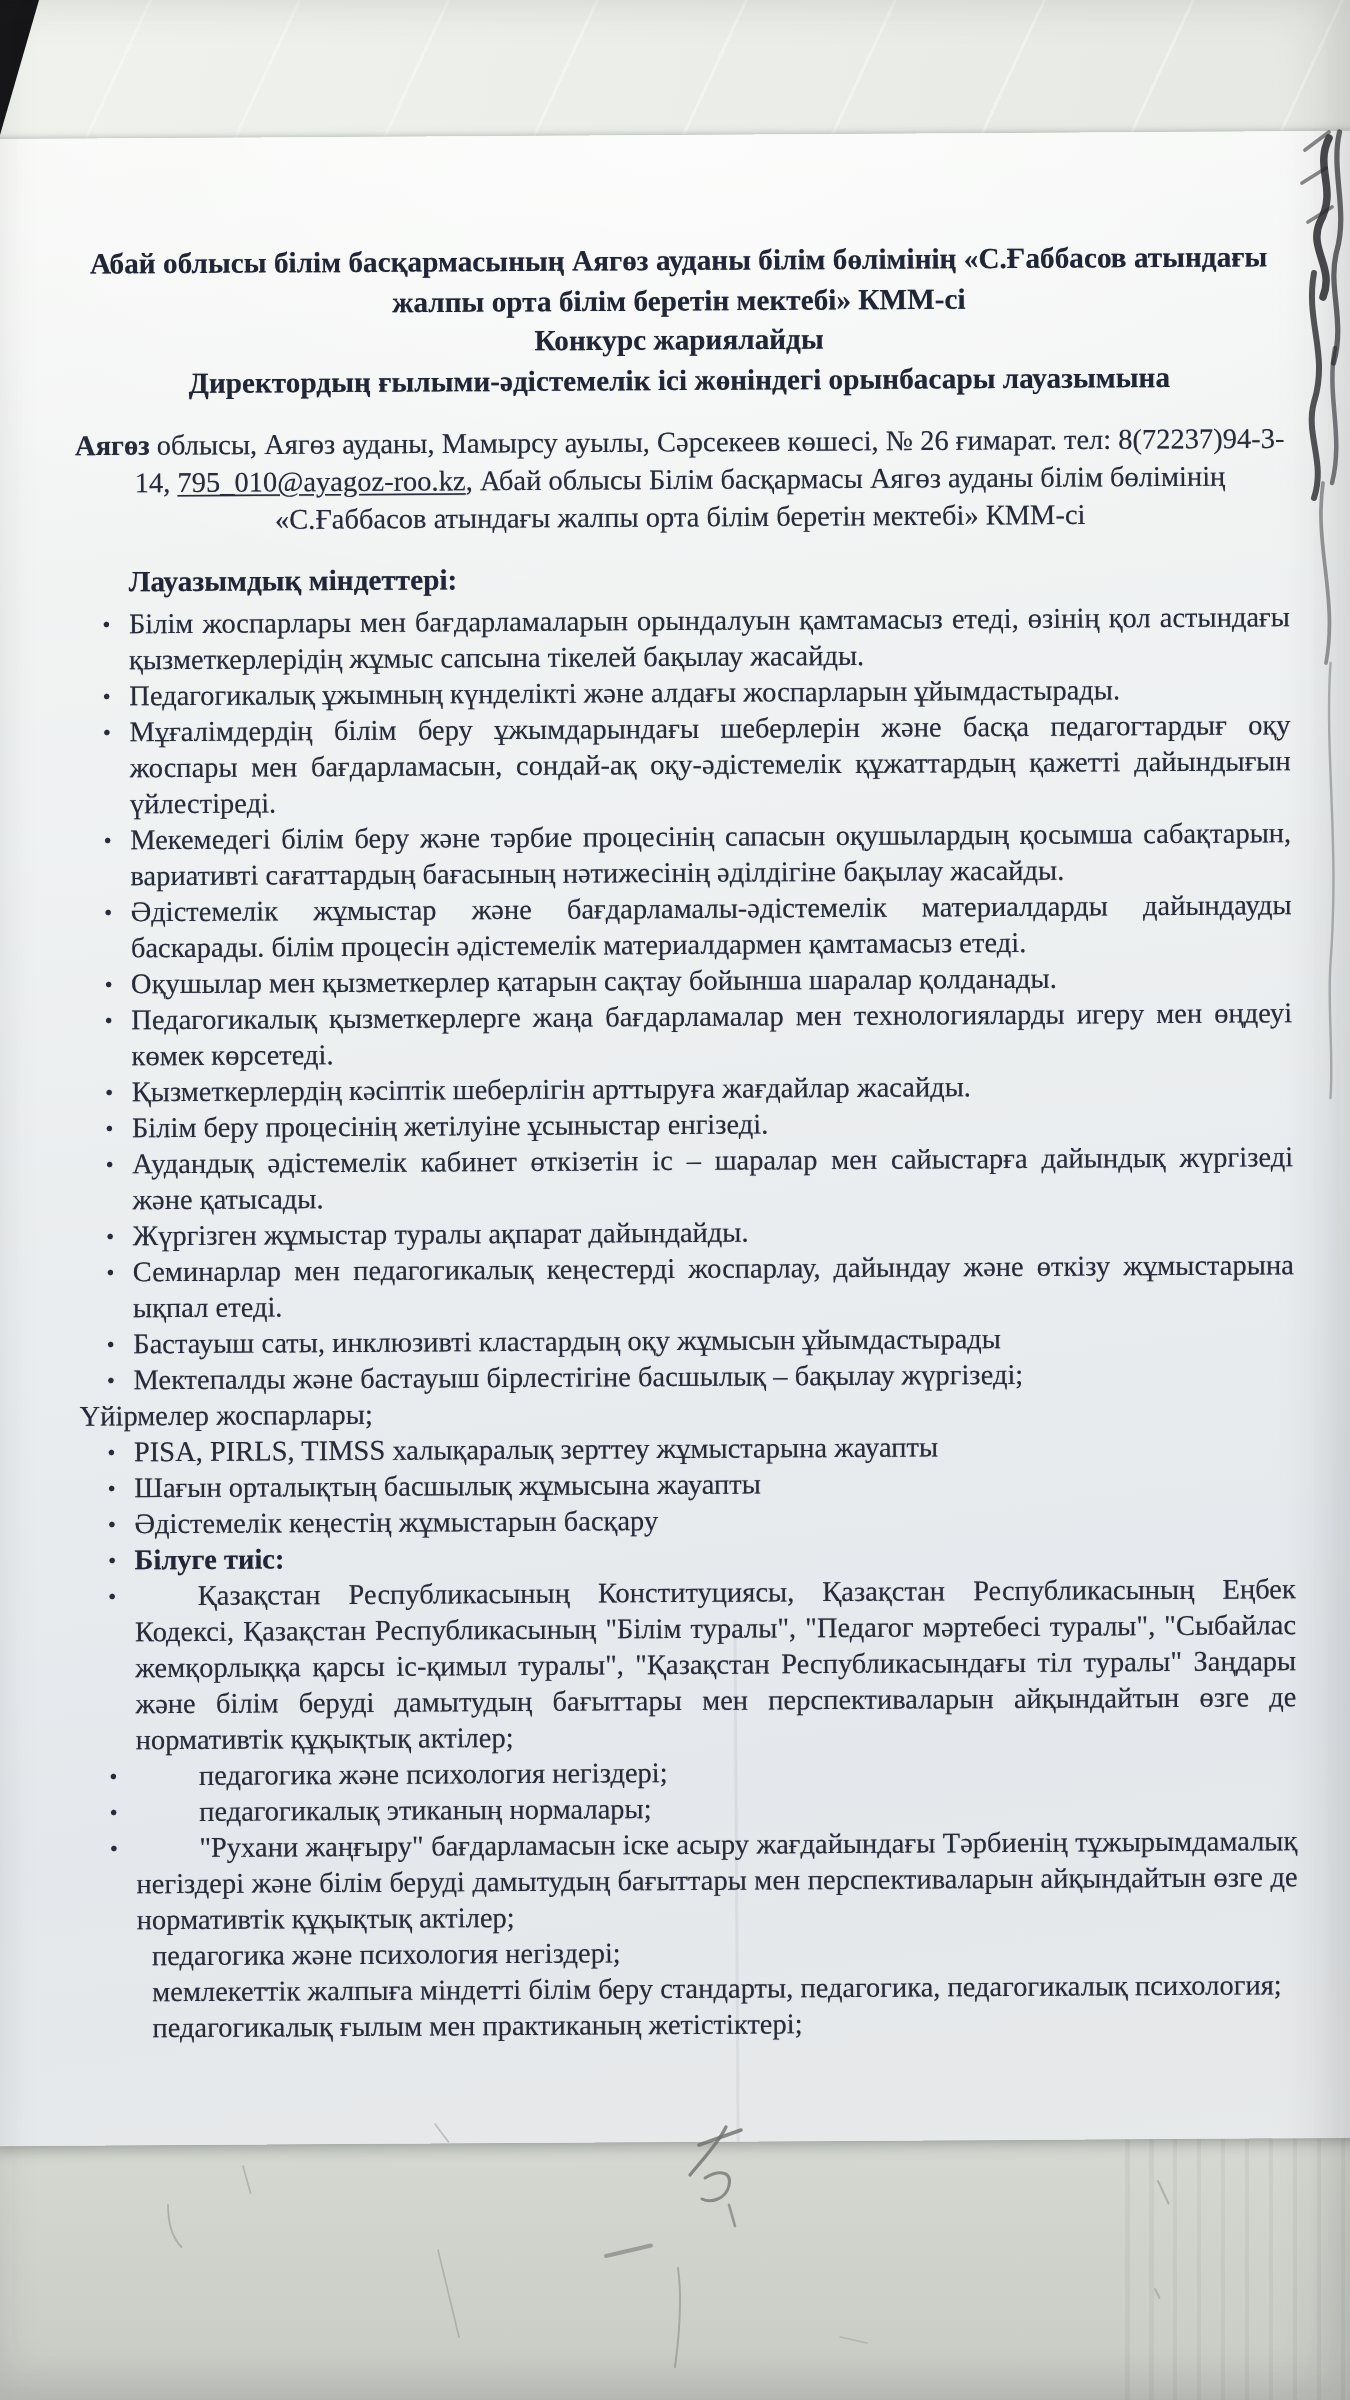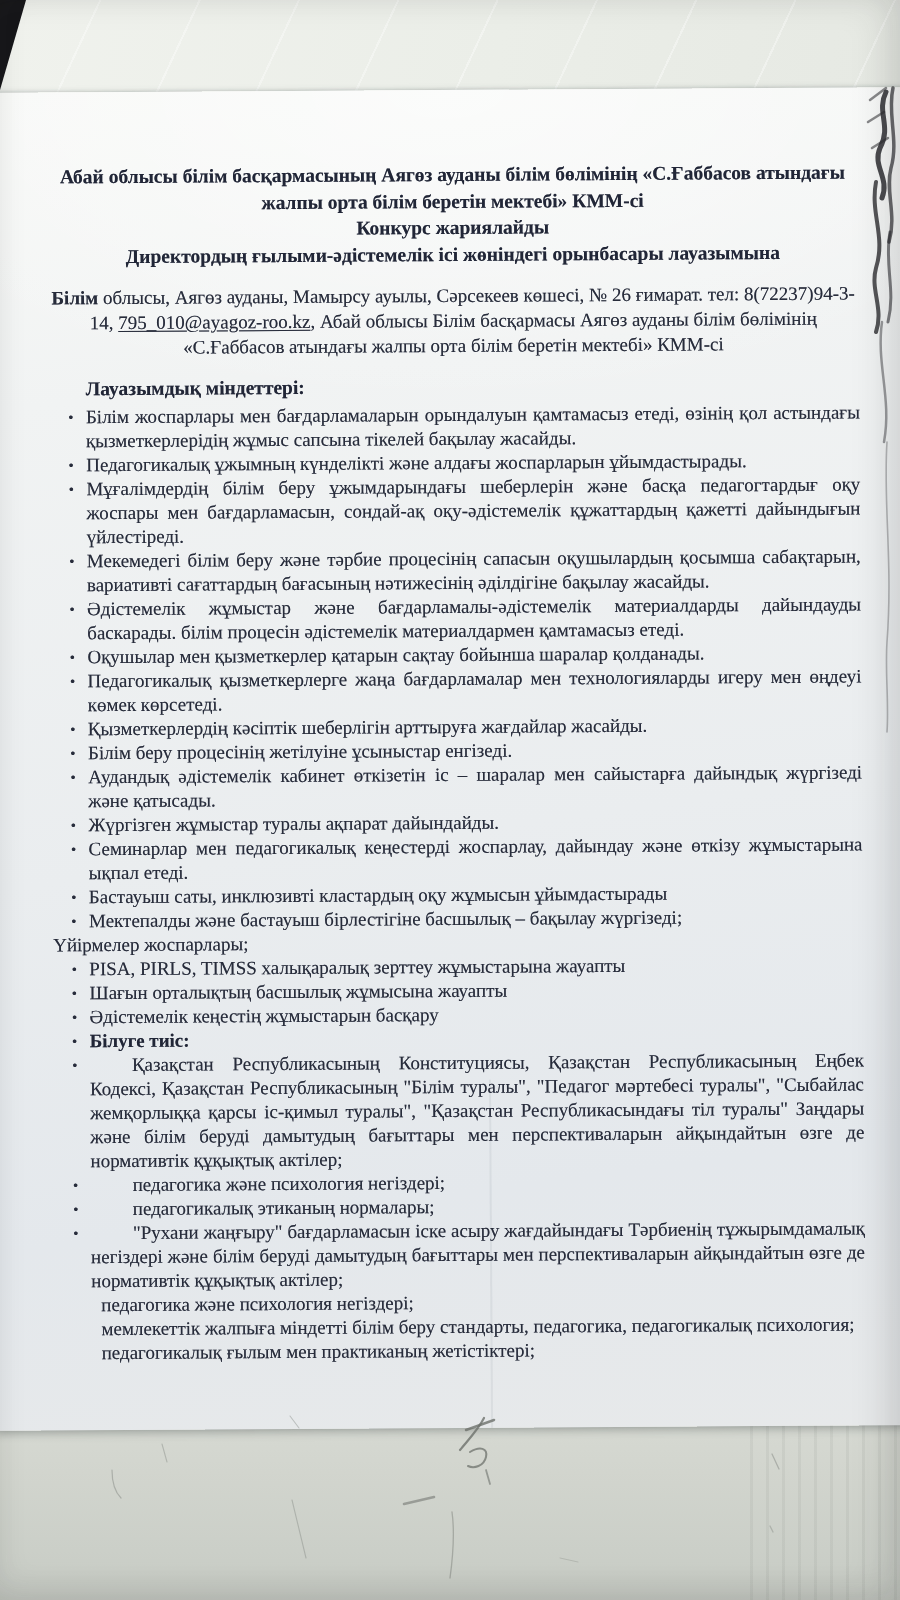--- a/index.html
+++ b/index.html
@@ -91,21 +91,21 @@
   <div class="paper">
     <div class="crease"></div>
     <div class="content">
 
       <div class="title">
         <p>Абай облысы білім басқармасының Аягөз ауданы білім бөлімінің «С.Ғаббасов атындағы жалпы орта білім беретін мектебі» КММ-сі</p>
         <p>Конкурс жариялайды</p>
         <p>Директордың ғылыми-әдістемелік ісі жөніндегі орынбасары лауазымына</p>
       </div>
 
-      <p class="address"><b>Білім</b><span> облысы, Аягөз ауданы, Мамырсу ауылы, Сәрсекеев  көшесі, № 26 ғимарат. тел: 8(72237)94-3-14, </span><span class="email">795_010@ayagoz-roo.kz</span><span>, Абай облысы Білім басқармасы Аягөз ауданы білім бөлімінің «С.Ғаббасов атындағы жалпы орта білім беретін мектебі» КММ-сі</span></p>
+      <p class="address"><b>Аягөз</b><span> облысы, Аягөз ауданы, Мамырсу ауылы, Сәрсекеев  көшесі, № 26 ғимарат. тел: 8(72237)94-3-14, </span><span class="email">795_010@ayagoz-roo.kz</span><span>, Абай облысы Білім басқармасы Аягөз ауданы білім бөлімінің «С.Ғаббасов атындағы жалпы орта білім беретін мектебі» КММ-сі</span></p>
 
       <p class="sec-heading">Лауазымдық міндеттері:</p>
 
       <div>
         <div class="li">
             <span class="b">•</span>
             <span class="t">Білім жоспарлары мен бағдарламаларын орындалуын қамтамасыз етеді,  өзінің қол астындағы қызметкерлерідің жұмыс сапсына тікелей бақылау жасайды.</span>
           </div>
         <div class="li">
             <span class="b">•</span>

